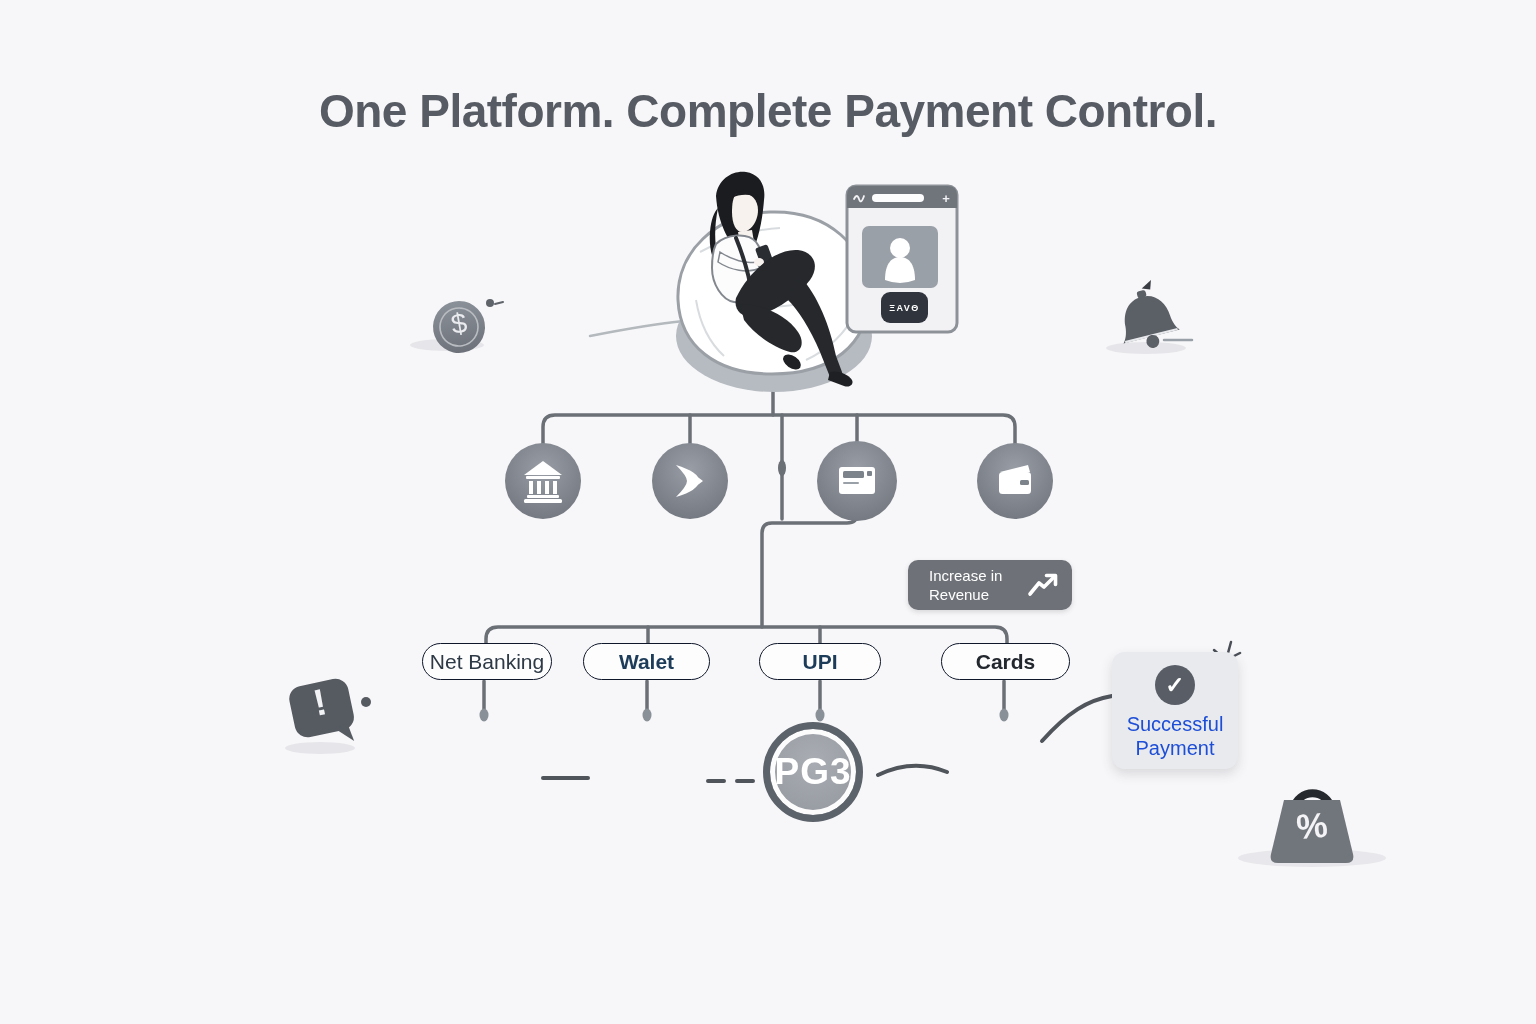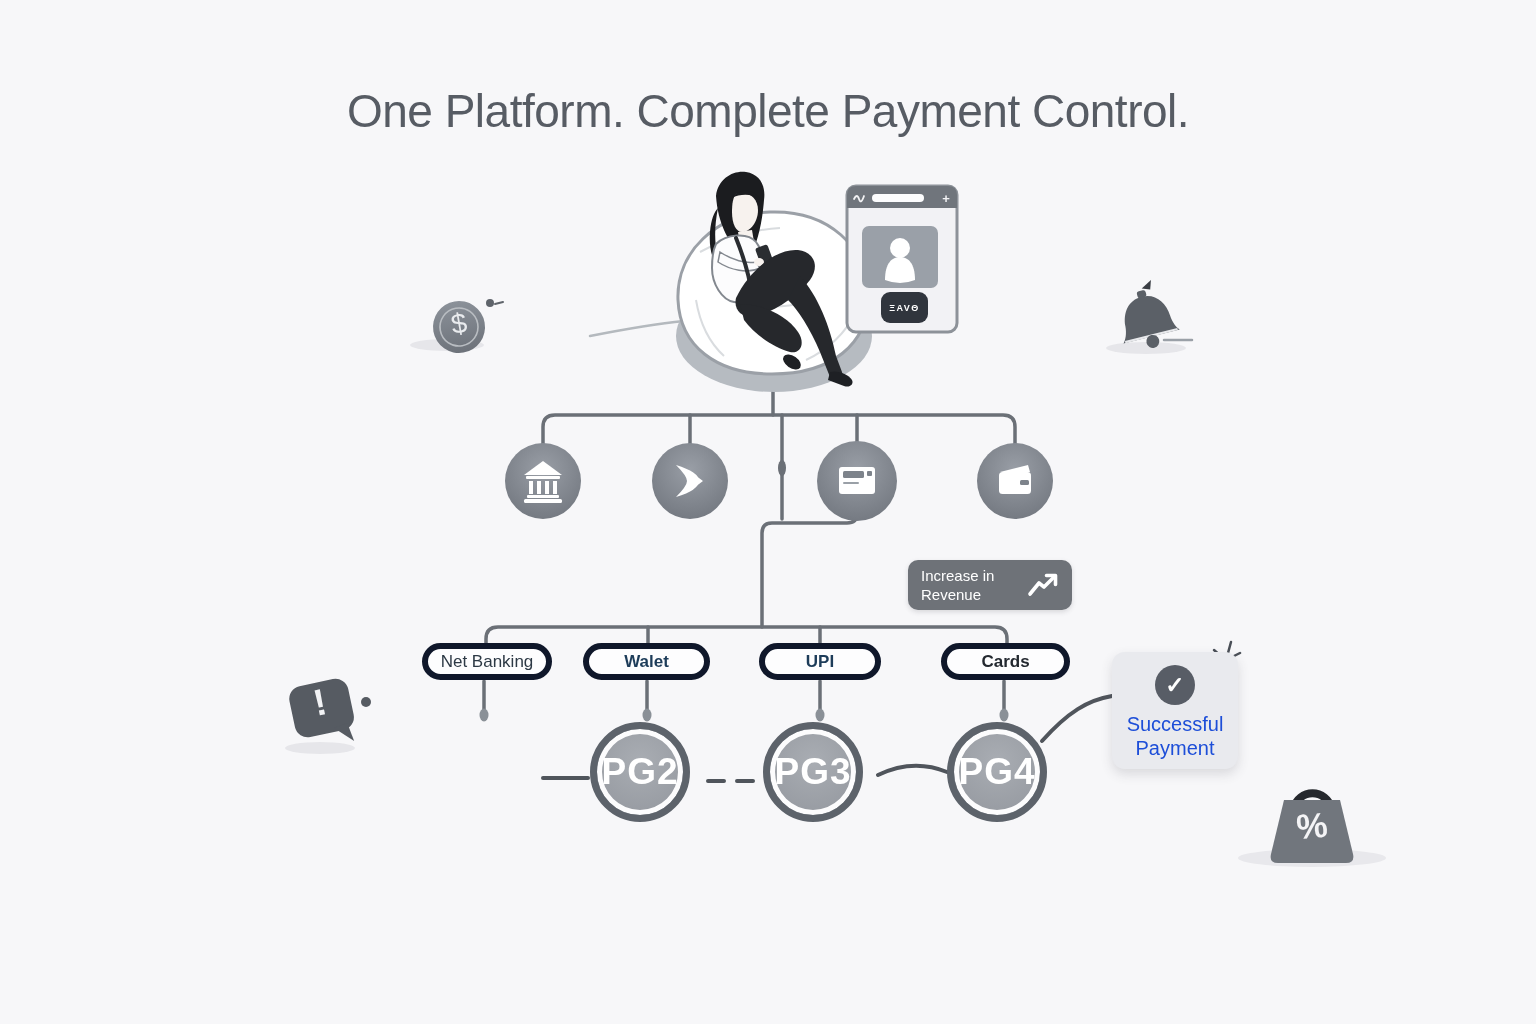--- a/index.html
+++ b/index.html
@@ -2,42 +2,42 @@
 <html><head>
 <meta charset="utf-8">
 <style>
   html,body{margin:0;padding:0;background:#eceef0;}
   .stage{
     position:relative;width:1536px;height:1024px;background:#f7f7f9;
     overflow:hidden;font-family:"Liberation Sans",sans-serif;margin:0 auto;
   }
   .title{
     position:absolute;left:0;right:0;top:84px;text-align:center;
-    font-size:46px;font-weight:400;color:#575c64;letter-spacing:-0.5px;
+    font-size:46px;font-weight:700;color:#575c64;letter-spacing:-0.5px;
   }
   svg.art{position:absolute;left:0;top:0;}
   .pill{
-    position:absolute;top:643px;height:37px;border:6px solid #0f172a;border-radius:20px;
+    position:absolute;top:643px;height:37px;border:1px solid #0f172a;border-radius:20px;
     background:#fdfdfe;display:flex;align-items:center;justify-content:center;
-    font-size:17px;color:#2d3945;box-sizing:border-box;font-weight:500;
+    font-size:21px;color:#2d3945;box-sizing:border-box;font-weight:500;
   }
   .pill.bold{font-weight:700;color:#1d3c59;}
   .pill.dark{font-weight:700;color:#23282f;}
   .pg{
     position:absolute;top:722px;width:100px;height:100px;border-radius:50%;
     border:7px solid #5d636b;background:radial-gradient(circle at 50% 38%,#a9adb3,#92969d);
     box-shadow:inset 0 0 0 5px #fcfcfd;display:flex;align-items:center;justify-content:center;
     color:#fff;font-weight:700;font-size:37px;letter-spacing:1px;box-sizing:border-box;
   }
   .badge{
     position:absolute;left:908px;top:560px;width:164px;height:50px;background:#6e7278;
     border-radius:10px;display:flex;align-items:center;justify-content:space-between;
     padding:0 13px;box-sizing:border-box;color:#fff;box-shadow:0 2px 5px rgba(70,74,82,.18);
   }
-  .badge-lines{font-size:15px;line-height:1.3;font-weight:500;}
+  .badge-lines{font-size:15px;line-height:1.3;font-weight:500;margin-left:8px;}
   .success-card{
     position:absolute;left:1112px;top:652px;width:126px;height:117px;background:#e9eaee;
     border-radius:13px;box-shadow:0 5px 12px rgba(60,64,72,.16);display:flex;
     flex-direction:column;align-items:center;padding-top:13px;box-sizing:border-box;
   }
   .check-circle{
     width:40px;height:40px;border-radius:50%;background:#585d66;color:#fff;display:flex;
     align-items:center;justify-content:center;font-size:23px;font-weight:700;
   }
   .success-text{margin-top:7px;font-size:20px;color:#1d4ed8;text-align:center;line-height:1.2;font-weight:500;}
@@ -241,28 +241,22 @@
   <div class="pill bold" style="left:583px;width:127px;">
     <span>Walet</span>
   </div>
   <div class="pill bold" style="left:759px;width:122px;">
     <span>UPI</span>
   </div>
   <div class="pill dark" style="left:941px;width:129px;">
     <span>Cards</span>
   </div>
 
-  <div class="pg" style="left:590px;">
-    <span>PG2</span>
-  </div>
   <div class="pg" style="left:763px;">
     <span>PG3</span>
-  </div>
-  <div class="pg" style="left:947px;">
-    <span>PG4</span>
   </div>
 
   <div class="success-card">
     <div class="check-circle">
       <span>✓</span>
     </div>
     <div class="success-text">
       <div>Successful</div>
       <div>Payment</div>
     </div>

